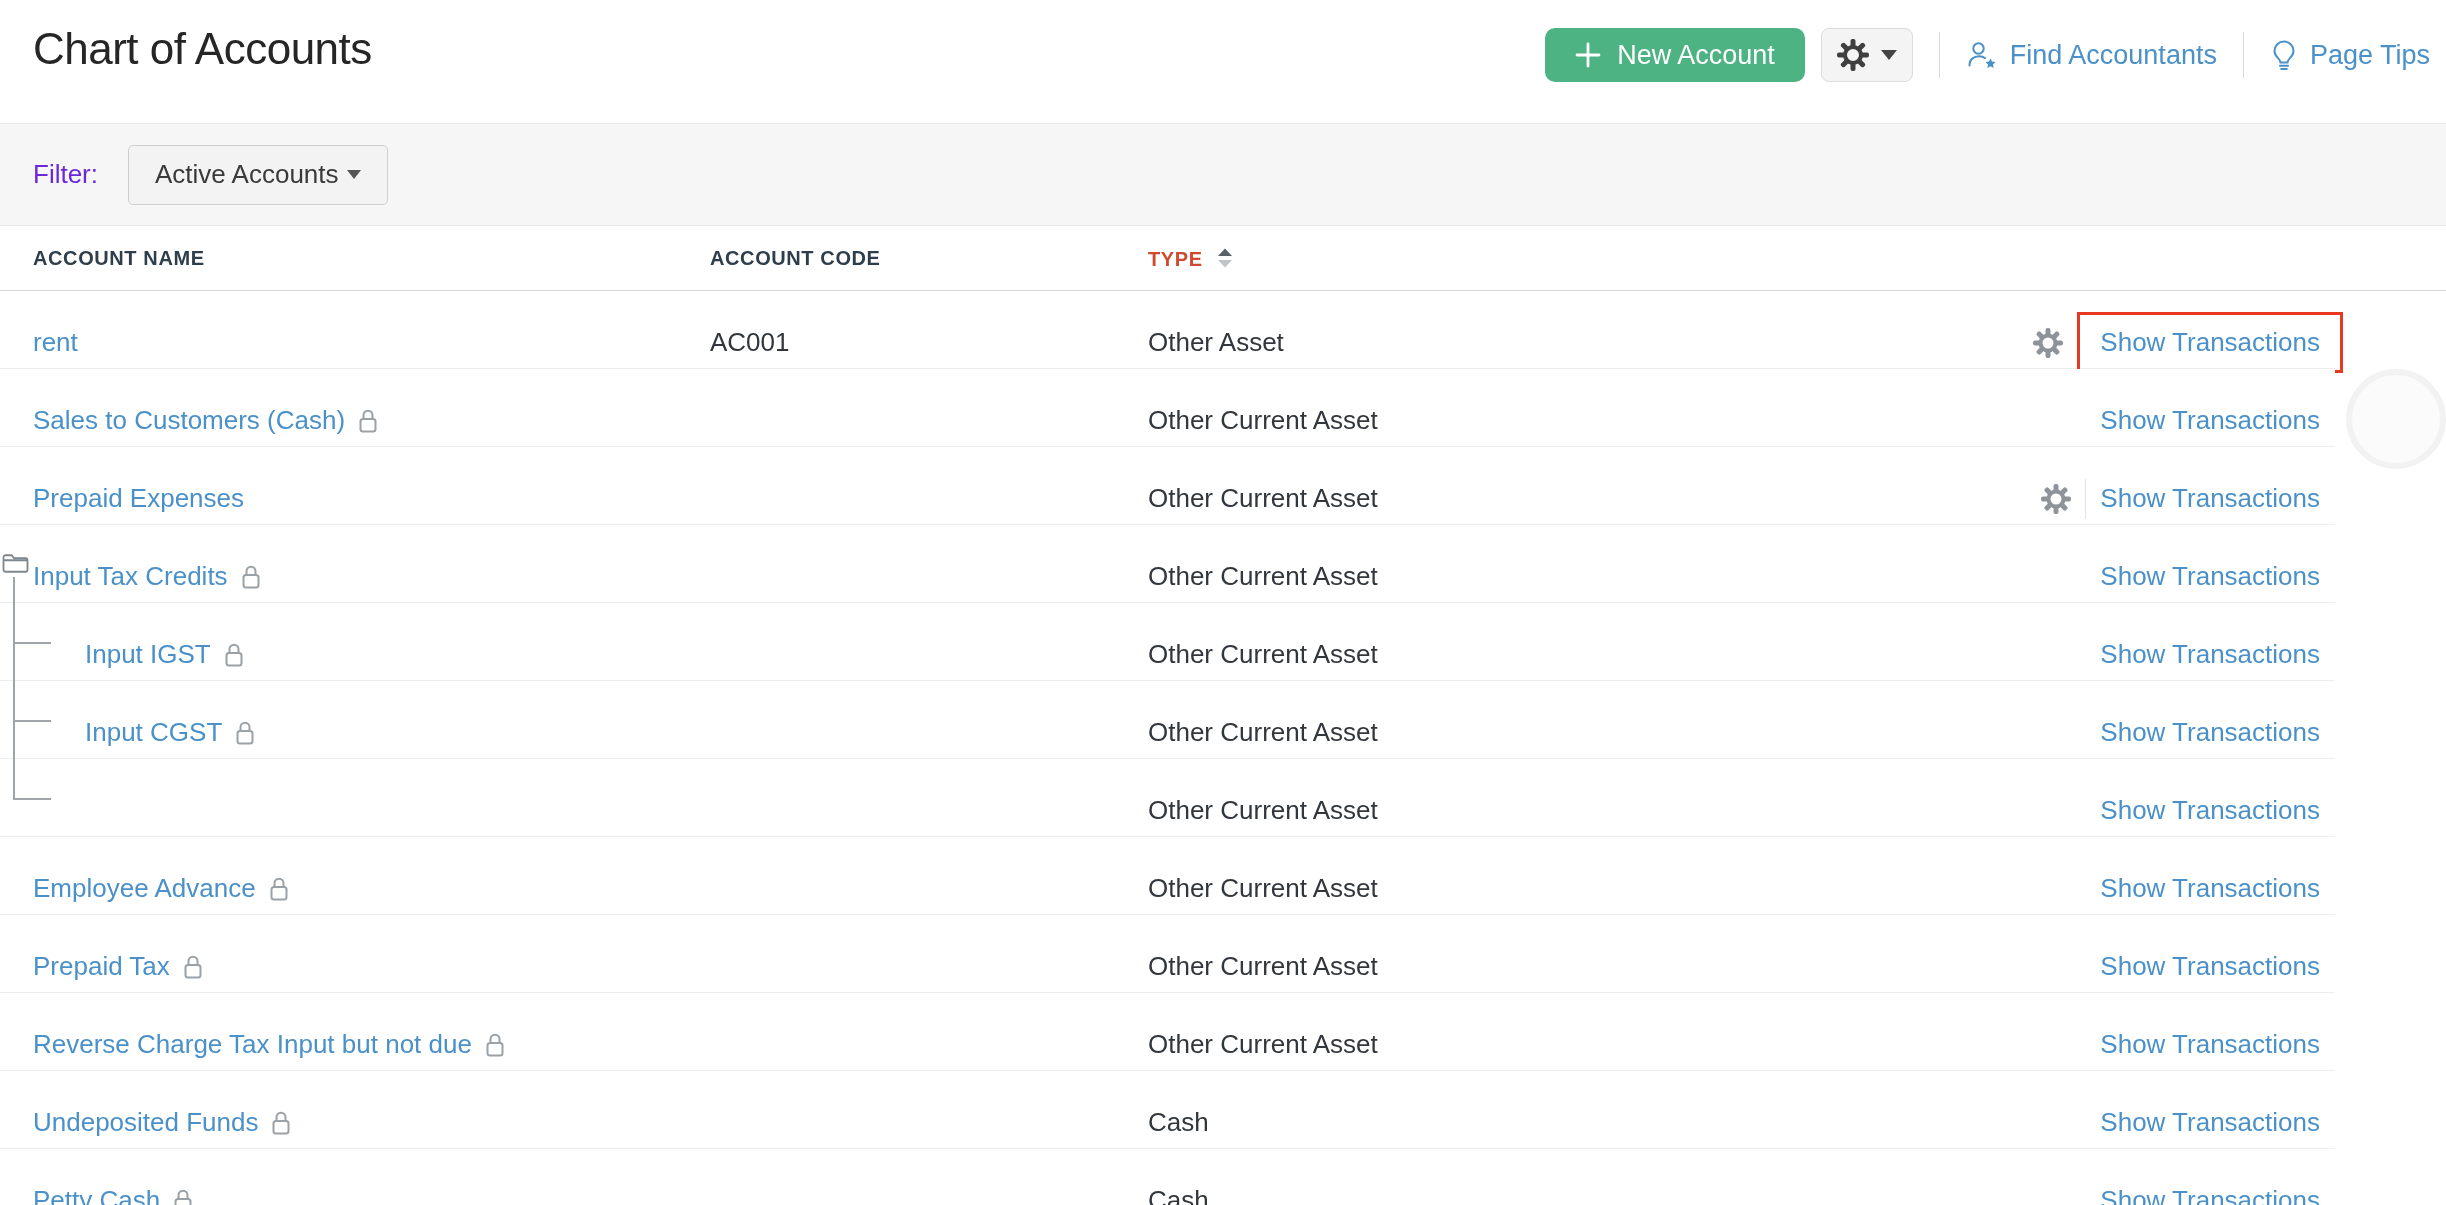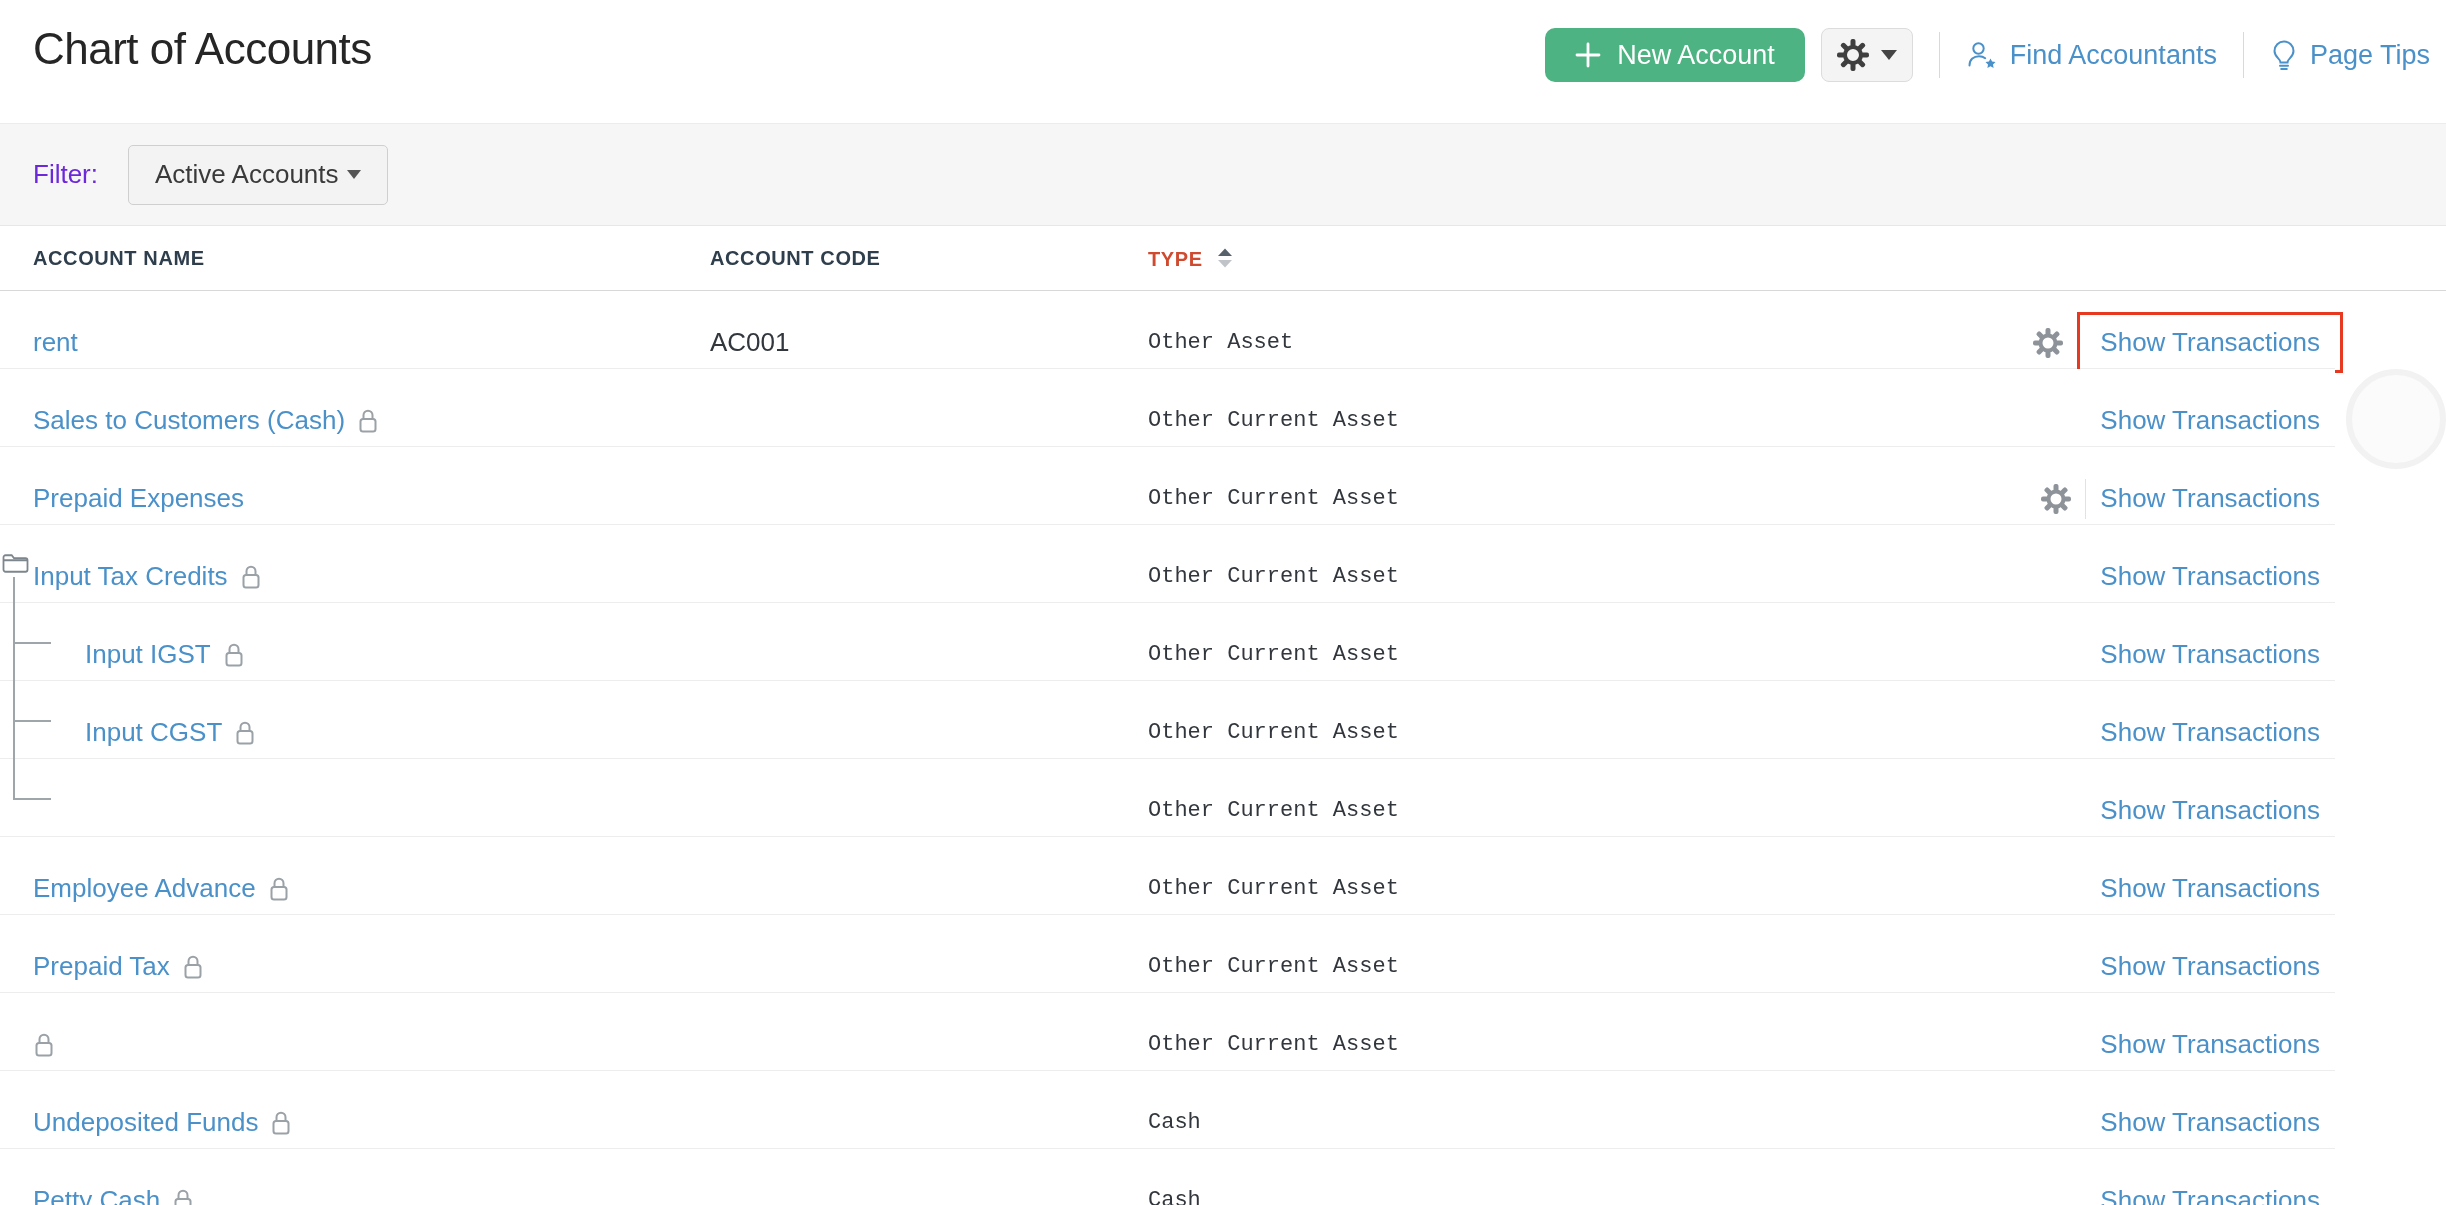--- a/index.html
+++ b/index.html
@@ -50,21 +50,21 @@
   
   .row { position:relative; height:77px; width:2335px;
     border-bottom:1px solid #ededed; background:#fff; }
   .cell { position:absolute; top:13px; height:100%;
     display:flex; align-items:center; }
   .cell-name { left:33px; gap:12px; }
   .row.child .cell-name { left:85px; }
   .name-link { color:var(--blue); font-size:26px; text-decoration:none;
     cursor:pointer; }
   .cell-code { left:710px; font-size:26px; color:#32373d; }
-  .cell-type { left:1148px; font-size:22px; color:#32373d;font-family:Liberation Mono, monospace; }
+  .cell-type { left:1148px; font-size:26px; color:#32373d; }
   .cell-action { right:15px; gap:14px; }
   .show-link { color:var(--blue); font-size:26px; text-decoration:none;
     cursor:pointer; }
   .action-wrap { display:inline-flex; align-items:center; }
   .action-wrap.hl { border:3px solid var(--hl-red); padding:12px 20px;
     margin-right:-23px; }
   .action-div { width:1px; height:40px; background:#e2e2e2; }
 
   
   .tree-v, .tree-h { display:none; position:absolute; background:#9fa6ab; }
@@ -351,20 +351,21 @@
     <div class="cell cell-action">
 
       <span class="action-wrap">
         <a class="show-link">Show Transactions</a>
       </span>
     </div>
   </div>
       <div class="row">
 
     <div class="cell cell-name">
+      <a class="name-link">Reverse Charge Tax Input but not due</a>
       <svg class="lock" width="22" height="27" viewBox="0 0 22 27">
         <path d="M6.5 12 V8.2 A4.5 4.5 0 0 1 15.5 8.2 V12" fill="none" stroke="#9aa1a7" stroke-width="2"></path>
         <rect x="3.5" y="12" width="15" height="12.5" rx="2.5" fill="none" stroke="#9aa1a7" stroke-width="2"></rect>
       </svg>
     </div>
     <div class="cell cell-code"></div>
     <div class="cell cell-type">Other Current Asset</div>
     <div class="cell cell-action">
 
       <span class="action-wrap">

